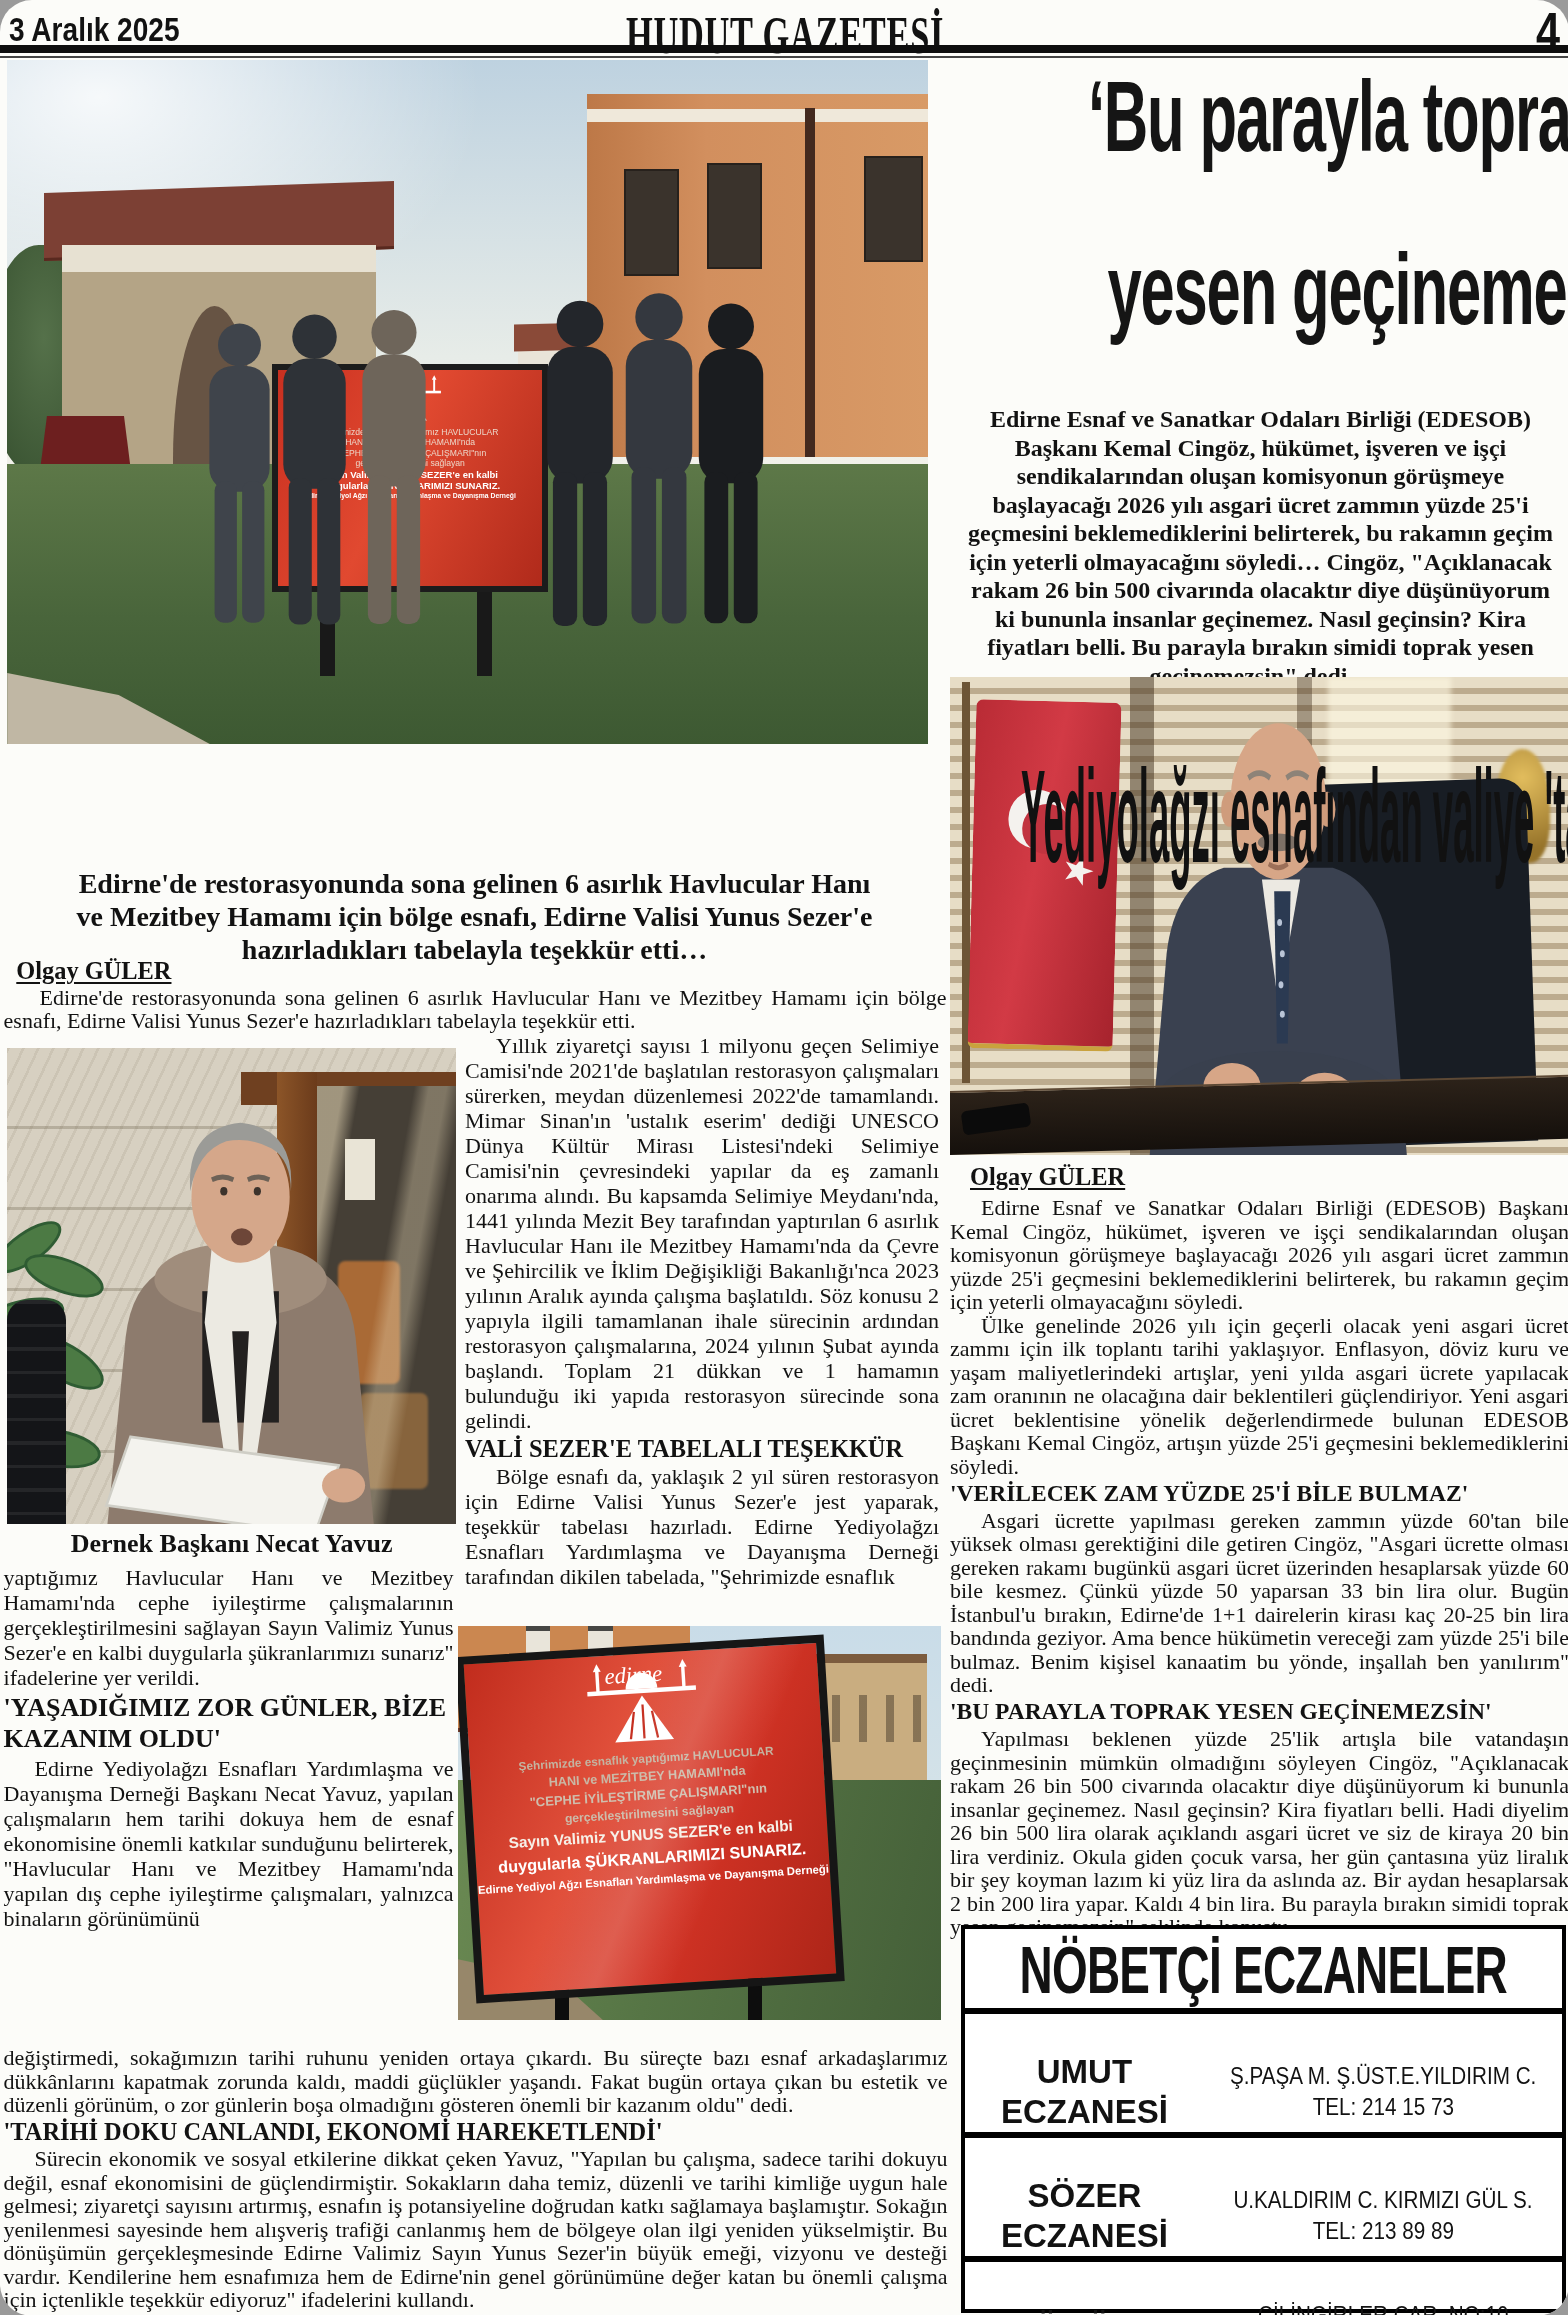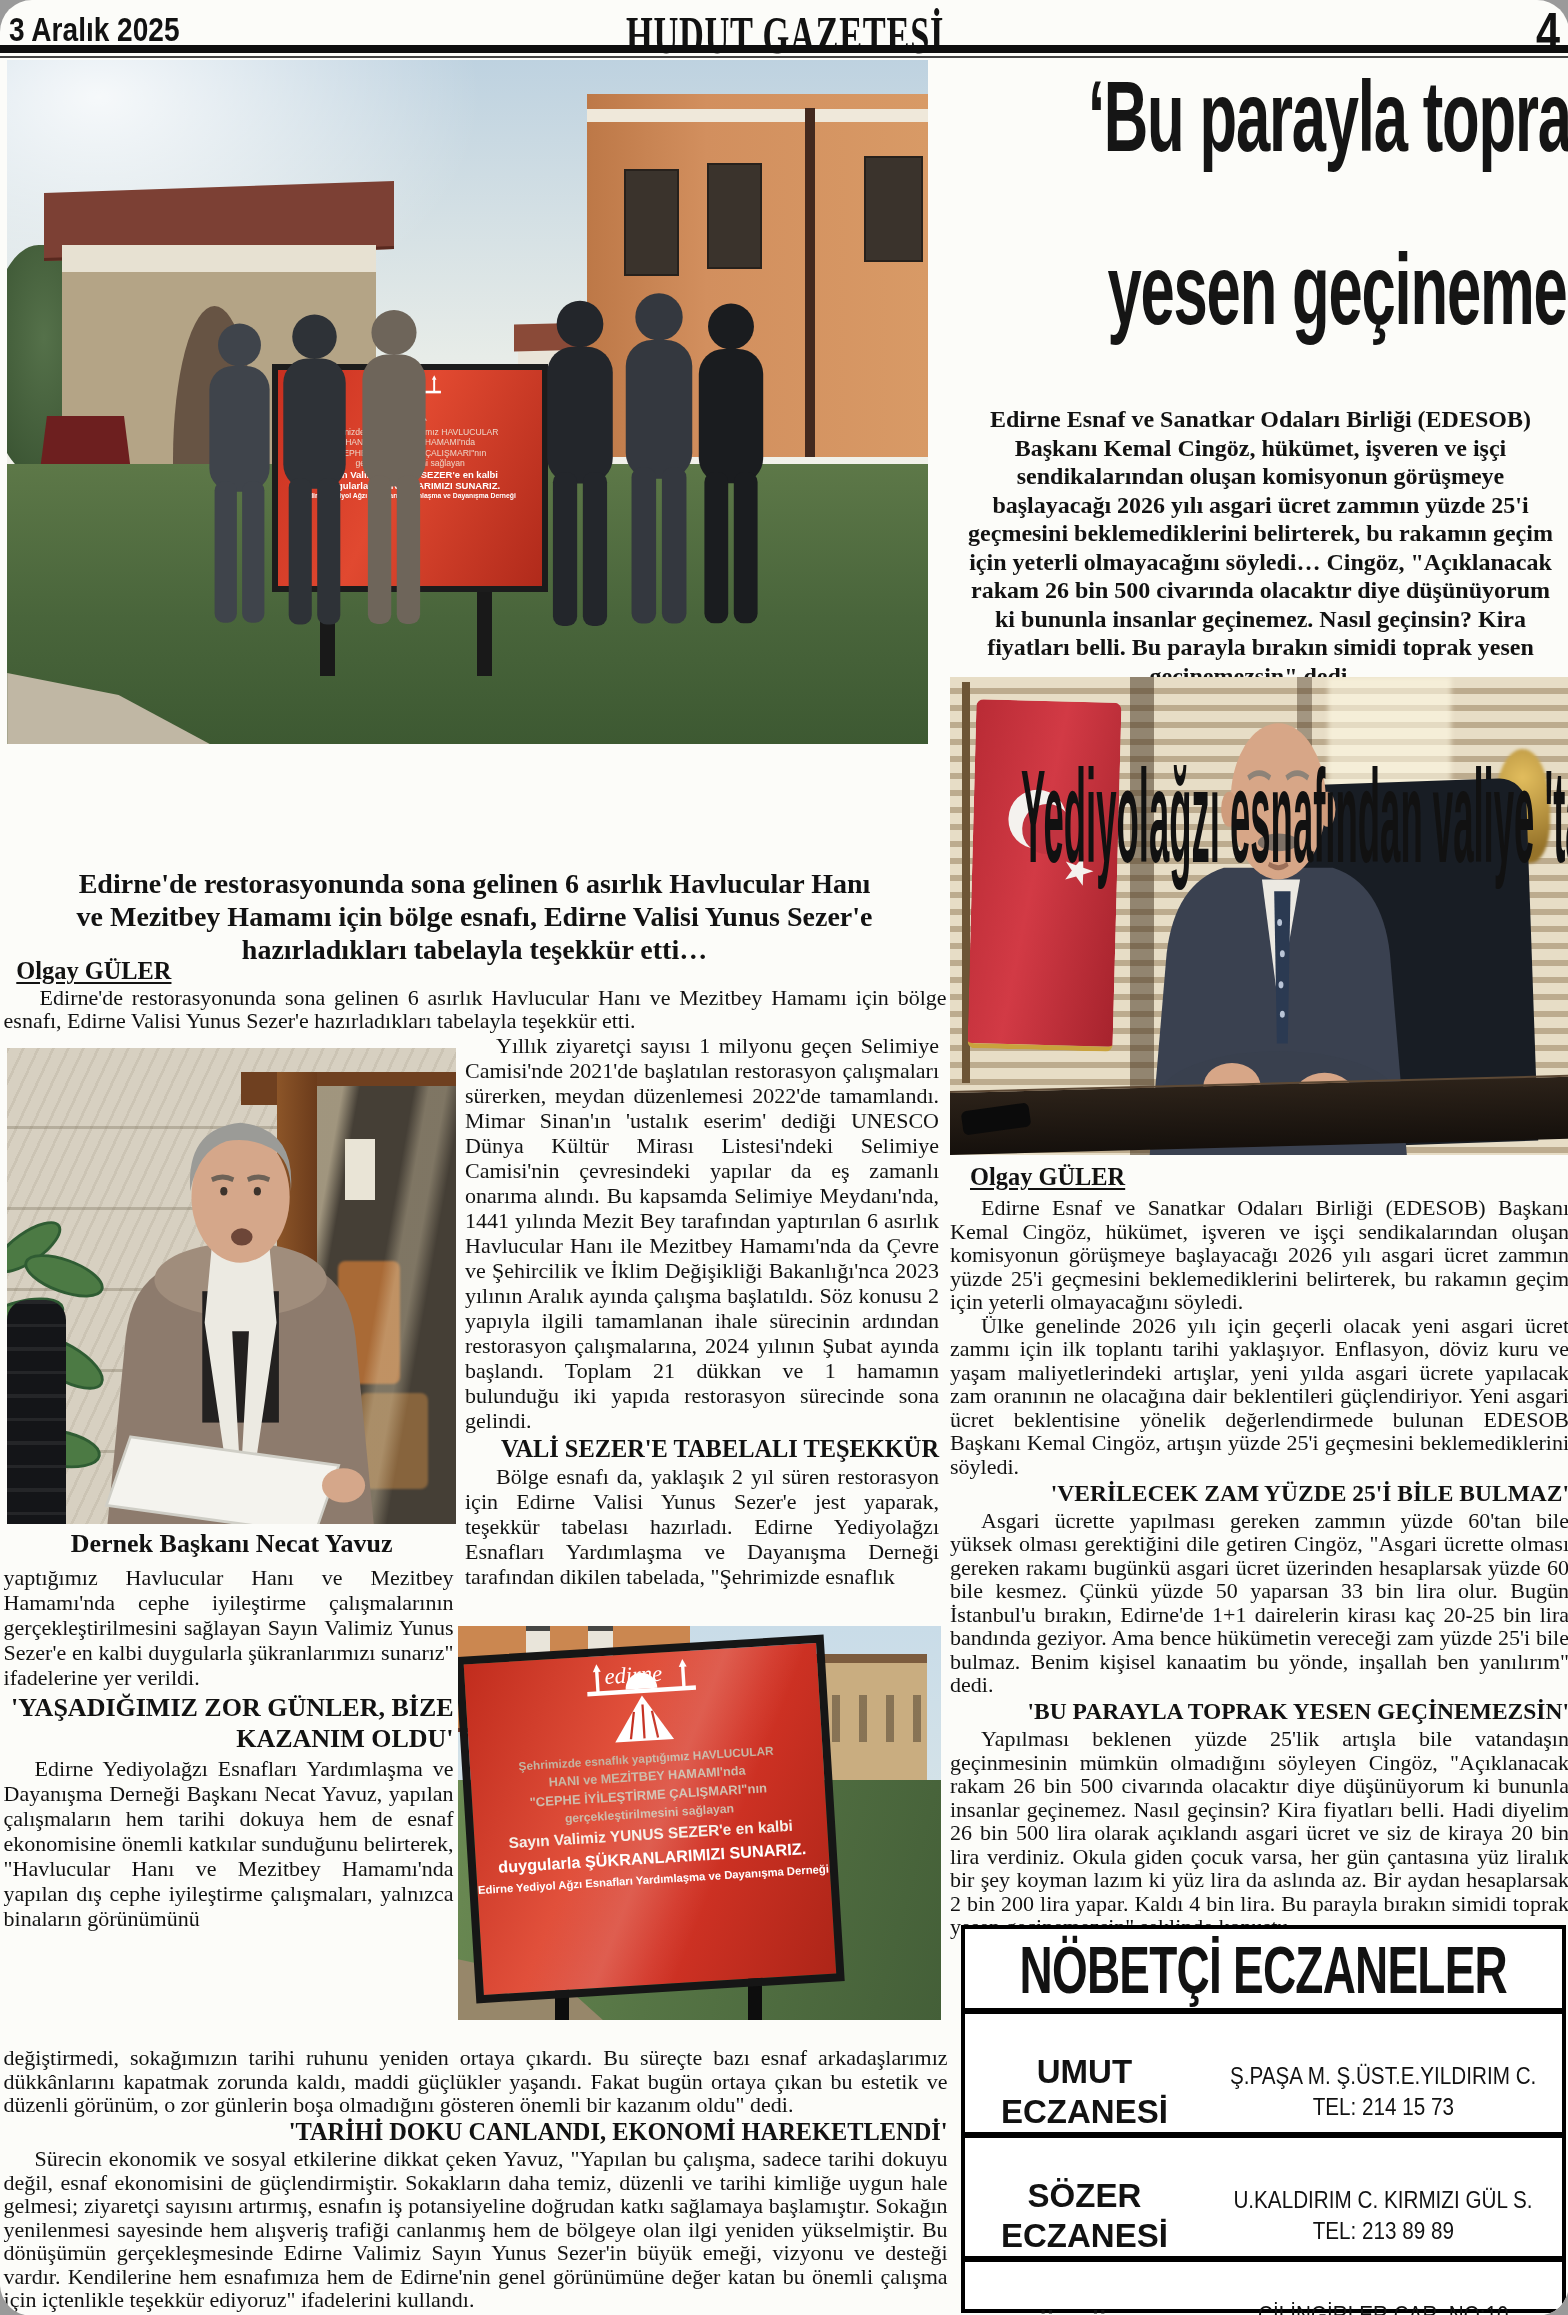--- a/index.html
+++ b/index.html
@@ -7,21 +7,21 @@
         font-family:"Liberation Serif",serif;overflow:hidden;margin:0 auto;border-radius:32px;}
   .abs{position:absolute;}
   .sans{font-family:"Liberation Sans",sans-serif;}
   .b{font-weight:bold;}
   .ctr{text-align:center;}
   .just{text-align:justify;}
   .cond{display:inline-block;transform-origin:50% 0;}
   p{margin:0;}
   .indent{text-indent:31px;}
   .bodytxt{font-size:22px;line-height:24.4px;}
-  .subhead-sm{font-weight:bold;text-align:right;font-size:23.5px;line-height:27px;margin:1.8px 0;}
+  .subhead-sm{font-weight:bold;text-align:left;font-size:23.5px;line-height:27px;margin:1.8px 0;}
   .byline{font-weight:bold;font-size:24.4px;text-decoration:underline;text-underline-offset:2.7px;}
   .ph{overflow:hidden;position:absolute;background:#d8d8d2;}
   
   .rule1{left:0;top:45px;width:100%;height:8.1px;background:#0e0e0e;}
   .rule2{left:0;top:56px;width:100%;height:1.8px;background:#444;}
   
   .h1line{font-family:"Liberation Sans",sans-serif;font-weight:bold;font-size:94px;
           white-space:nowrap;display:inline-block;transform:scale(.655,1.06);transform-origin:50% 0;
           letter-spacing:-1.8px;color:#151515;}
   

